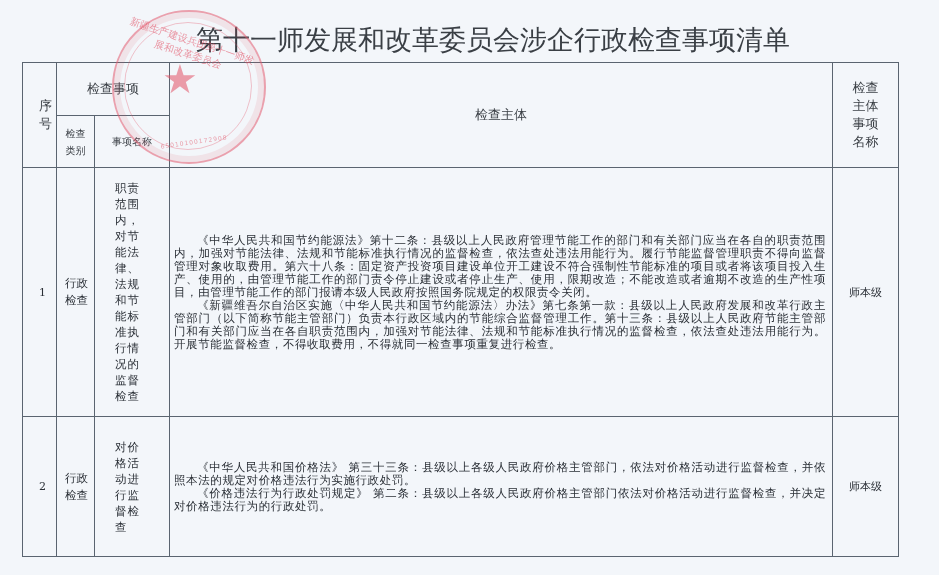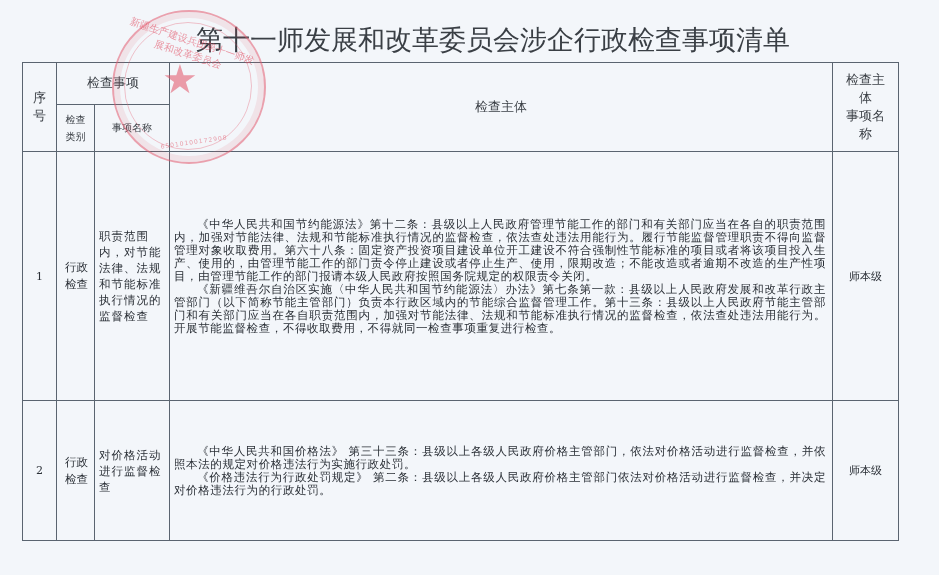--- a/index.html
+++ b/index.html
@@ -18,33 +18,33 @@
     white-space: nowrap;
   }
   table.grid {
     position: absolute; left: 22px; top: 62px;
     border-collapse: collapse;
     width: 876px;
     table-layout: fixed;
   }
   table.grid td, table.grid th {
     border: 1px solid #5a6470;
-    padding: 8px;
+    padding: 16px;
     vertical-align: middle;
     font-weight: normal;
   }
   table.grid { border: 1.5px solid #3d4650; }
   .hdr {
     font-family: "DejaVu Sans", "Liberation Sans", sans-serif;
     font-size: 13px; text-align: center; color: #3a3f45;
   }
   .hdr-sm { font-size: 10px; line-height: 17px; }
   .cell-num { text-align: center; font-size: 11px; }
   .cell-type { text-align: right; font-size: 11.5px; line-height: 17px; }
-  .cell-name { font-size: 11.5px; line-height: 16px; padding: 0 4px !important; text-align: left; letter-spacing: 1px; }
+  .cell-name { font-size: 11.5px; line-height: 16px; padding: 0 20px !important; text-align: left; letter-spacing: 1px; }
   .cell-basis { font-size: 11.5px; line-height: 13px; padding: 0 6px 0 4px !important; letter-spacing: 0.6px; text-align: justify; }
   .cell-level { text-align: center; font-size: 11px; font-family: "DejaVu Sans", "Liberation Sans", sans-serif; margin-left: 32px; }
   .para { display: block; }
   .indent { text-indent: 2em; }
   .seal {
     position: absolute; left: 112px; top: 10px; width: 150px; height: 150px;
     border-radius: 50%;
     border: 2px solid rgba(226, 90, 110, 0.55);
     box-shadow: inset 0 0 0 6px rgba(226, 90, 110, 0.12);
     pointer-events: none;

